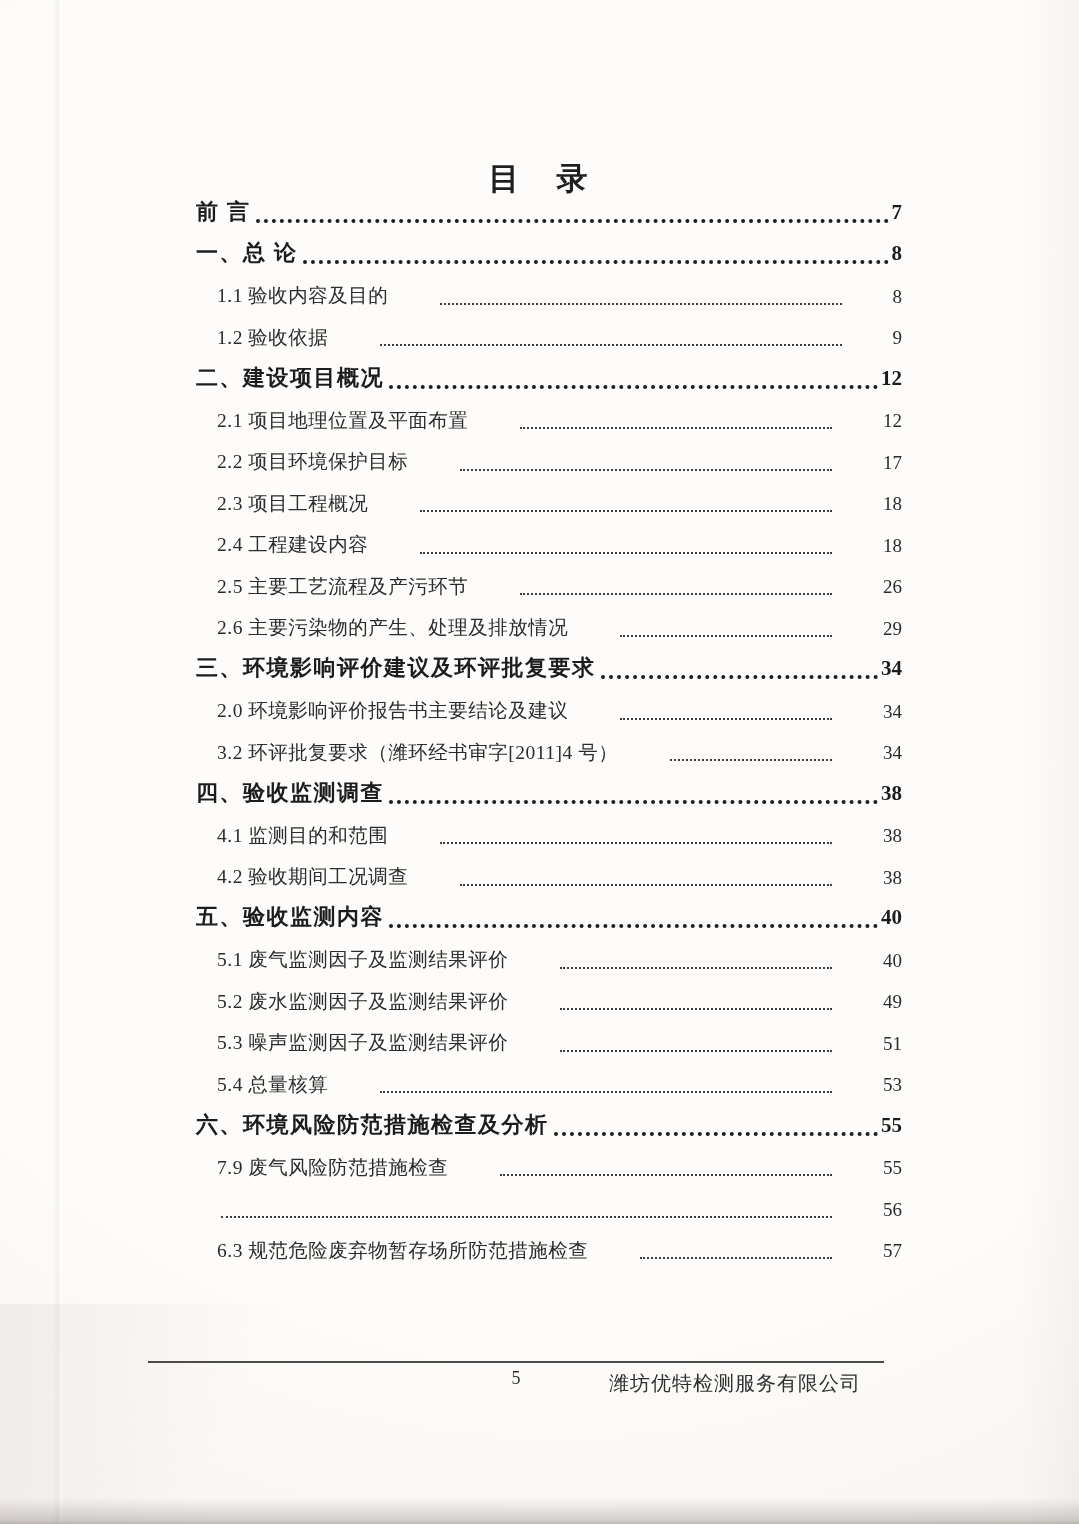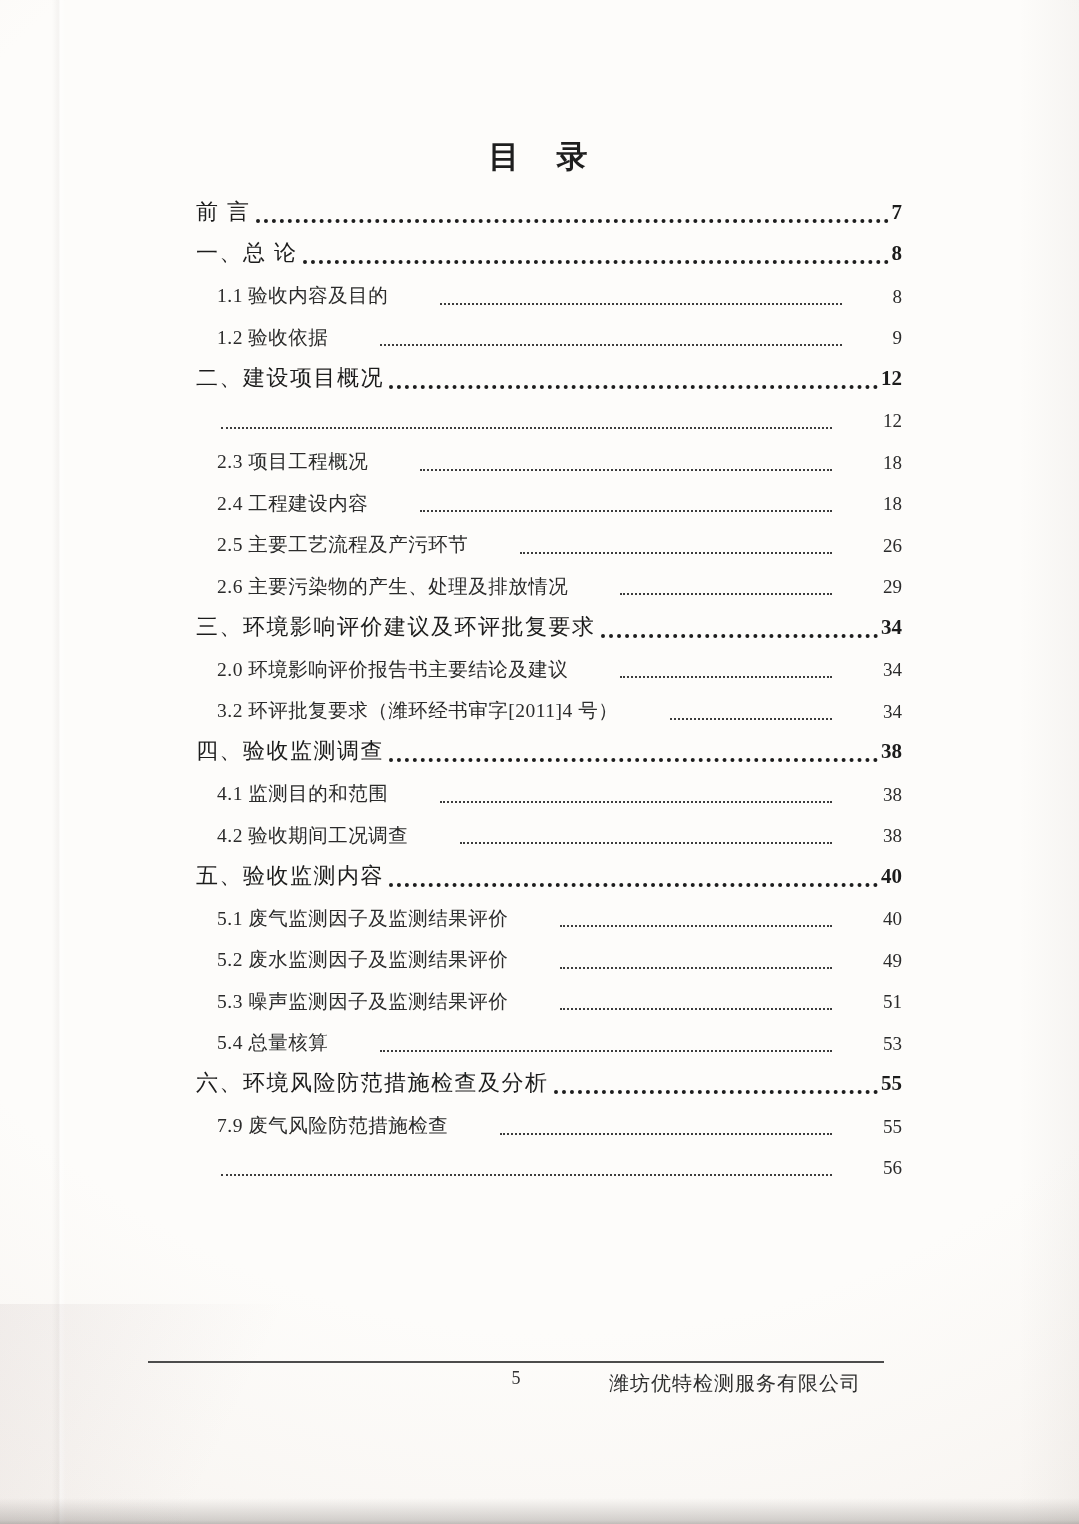--- a/index.html
+++ b/index.html
@@ -27,42 +27,42 @@
   .bottom-shadow{
     position:absolute;left:0;bottom:0;width:1079px;height:26px;
     background:linear-gradient(to bottom, rgba(0,0,0,0) 0%, rgba(110,104,100,.28) 85%, rgba(95,90,86,.38) 100%);
   }
   .right-soft{
     position:absolute;top:0;right:0;width:60px;height:1524px;
     background:linear-gradient(to right, rgba(0,0,0,0), rgba(150,140,132,.07));
   }
 
   .page-title{
-    position:absolute;top:136px;left:0;width:1079px;
+    position:absolute;top:158px;left:0;width:1079px;
     text-align:center;
     font-size:31px;font-weight:bold;letter-spacing:3px;
     color:#1e1e1e;
   }
 
   .toc{
     position:absolute;top:189px;left:150px;width:752px;
     display:flex;flex-direction:column;
   }
   .toc-row{
     display:flex;flex-direction:row;align-items:flex-end;
     height:41.5px;
   }
   .toc-row .label{white-space:nowrap;line-height:1;}
   .toc-row .leader{flex:1 1 auto;min-width:20px;}
   .toc-row .pagenum{white-space:nowrap;line-height:1;text-align:right;}
 
   .toc-row.chapter{padding-left:46px;}
   .toc-row.chapter .label{
     font-family:"Liberation Sans","DejaVu Sans",sans-serif;
-    font-weight:normal;font-size:22px;letter-spacing:1.5px;
+    font-weight:bold;font-size:22px;letter-spacing:1.5px;
     padding-bottom:8px;color:#1c1c1c;
   }
   .toc-row.chapter .leader{
     border-bottom:4px dotted #1d1d1d;
     margin:0 3px 8px 5px;
   }
   .toc-row.chapter .pagenum{
     font-weight:bold;font-size:21px;padding-bottom:8px;color:#1c1c1c;
   }
 
@@ -122,24 +122,30 @@
       <span class="label">1.2 验收依据</span>
       <span class="leader"></span>
       <span class="pagenum">9</span>
     </div>
       <div class="toc-row chapter">
       <span class="label">二、建设项目概况</span>
       <span class="leader"></span>
       <span class="pagenum">12</span>
     </div>
       <div class="toc-row section">
+      <span class="label">2.1 项目地理位置及平面布置</span>
       <span class="leader"></span>
       <span class="pagenum">12</span>
     </div>
       <div class="toc-row section">
+      <span class="label">2.2 项目环境保护目标</span>
+      <span class="leader"></span>
+      <span class="pagenum">17</span>
+    </div>
+      <div class="toc-row section">
       <span class="label">2.3 项目工程概况</span>
       <span class="leader"></span>
       <span class="pagenum">18</span>
     </div>
       <div class="toc-row section">
       <span class="label">2.4 工程建设内容</span>
       <span class="leader"></span>
       <span class="pagenum">18</span>
     </div>
       <div class="toc-row section">
@@ -213,20 +219,25 @@
       <span class="pagenum">55</span>
     </div>
       <div class="toc-row section">
       <span class="label">7.9 废气风险防范措施检查</span>
       <span class="leader"></span>
       <span class="pagenum">55</span>
     </div>
       <div class="toc-row section">
       <span class="leader"></span>
       <span class="pagenum">56</span>
+    </div>
+      <div class="toc-row section">
+      <span class="label">6.3 规范危险废弃物暂存场所防范措施检查</span>
+      <span class="leader"></span>
+      <span class="pagenum">57</span>
     </div>
     </div>
 
   <div class="footer-rule"></div>
   <div class="footer-pagenum">5</div>
   <div class="footer-company">潍坊优特检测服务有限公司</div>
 
   <div class="bottom-shadow"></div>
 </div>
 

